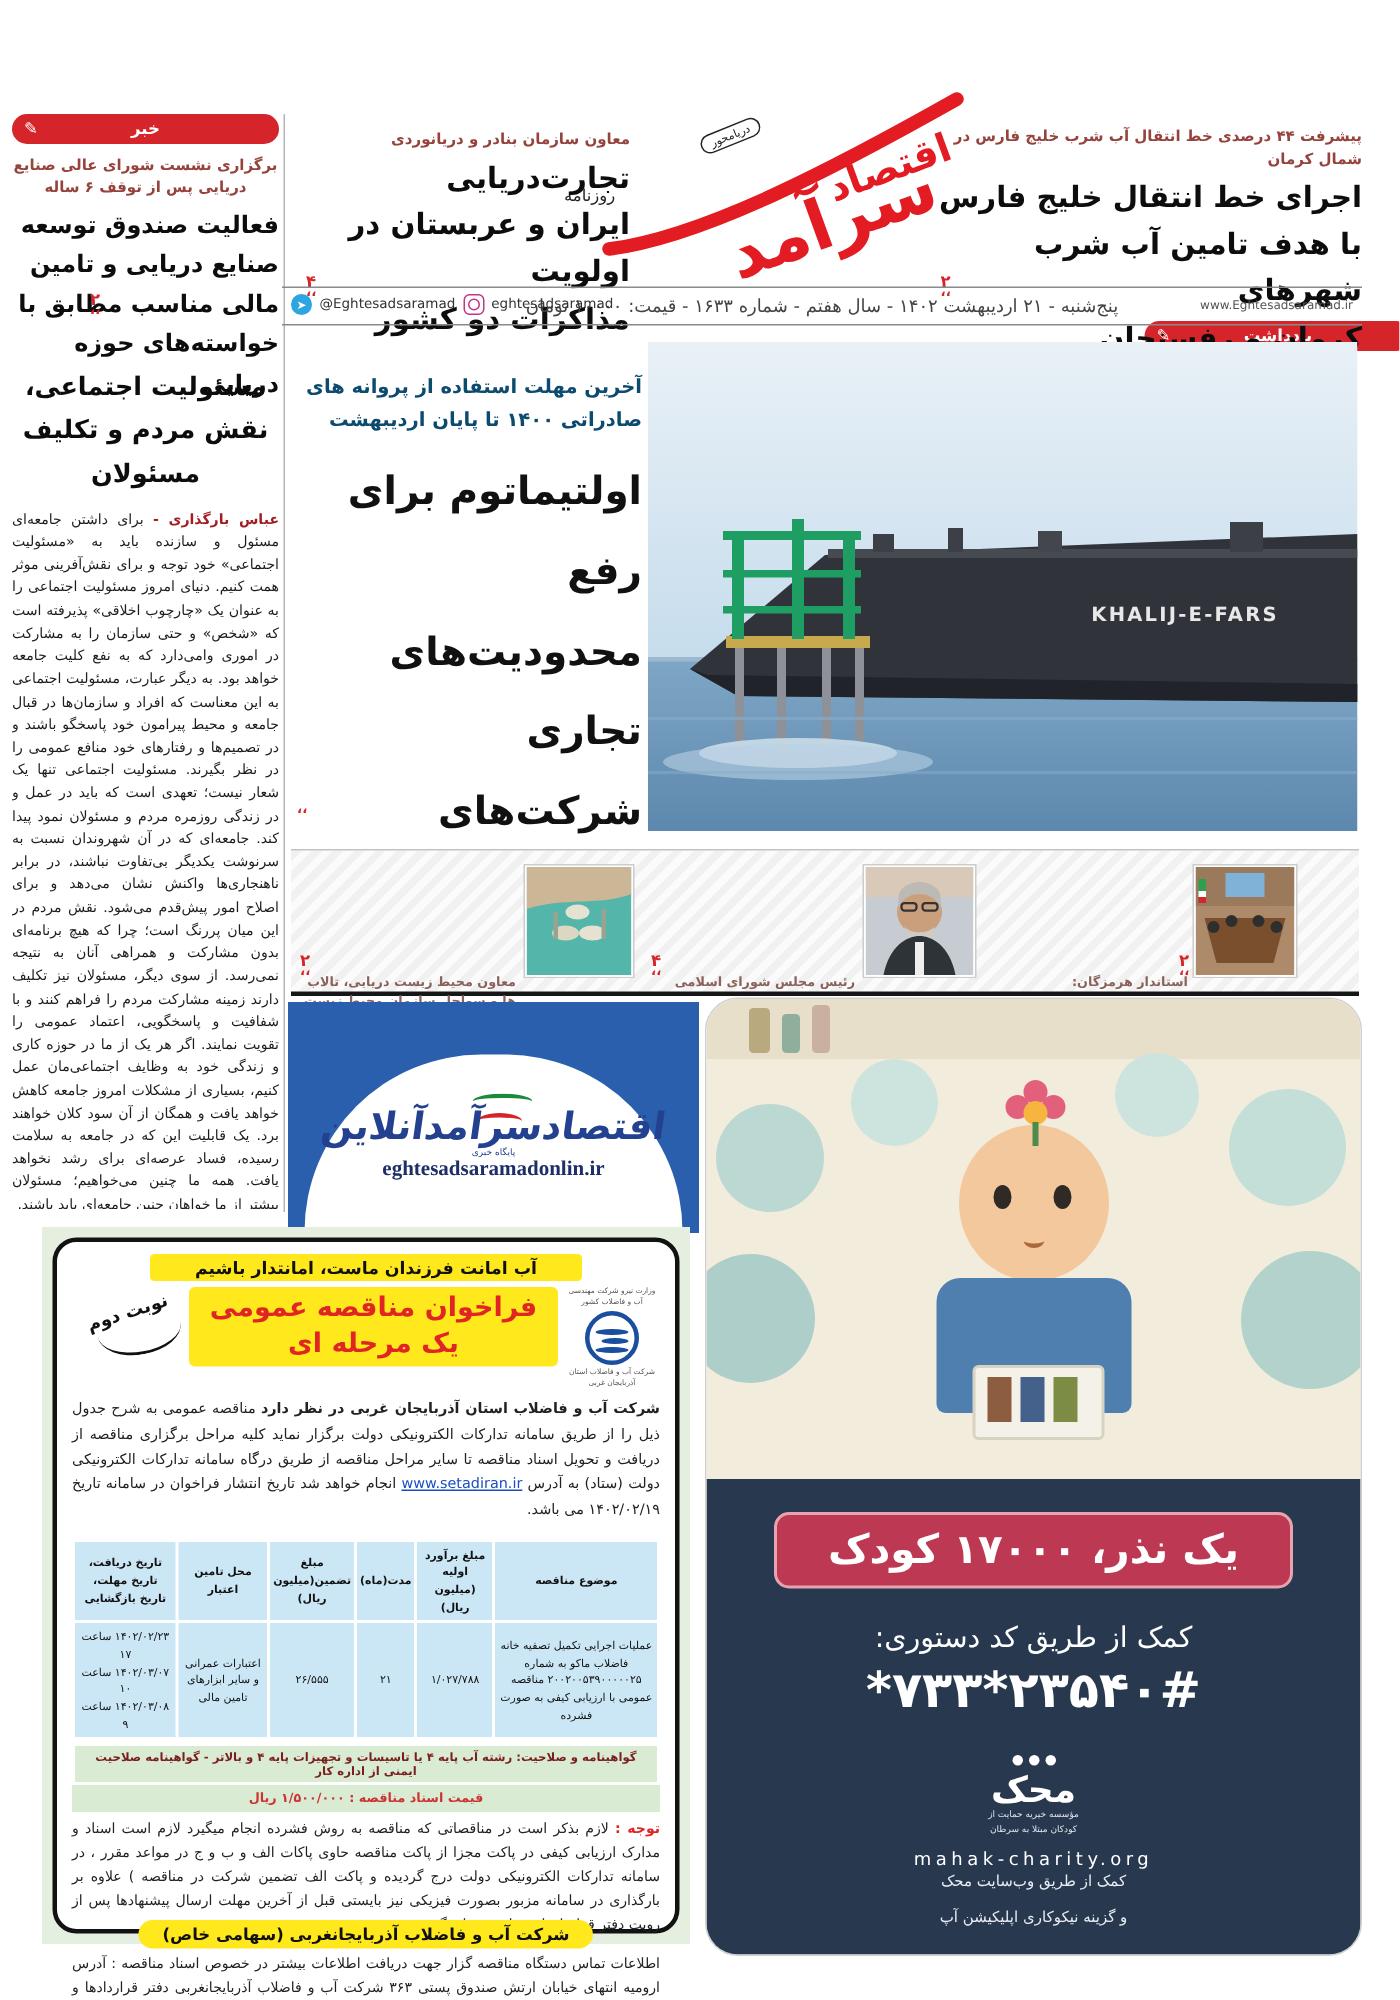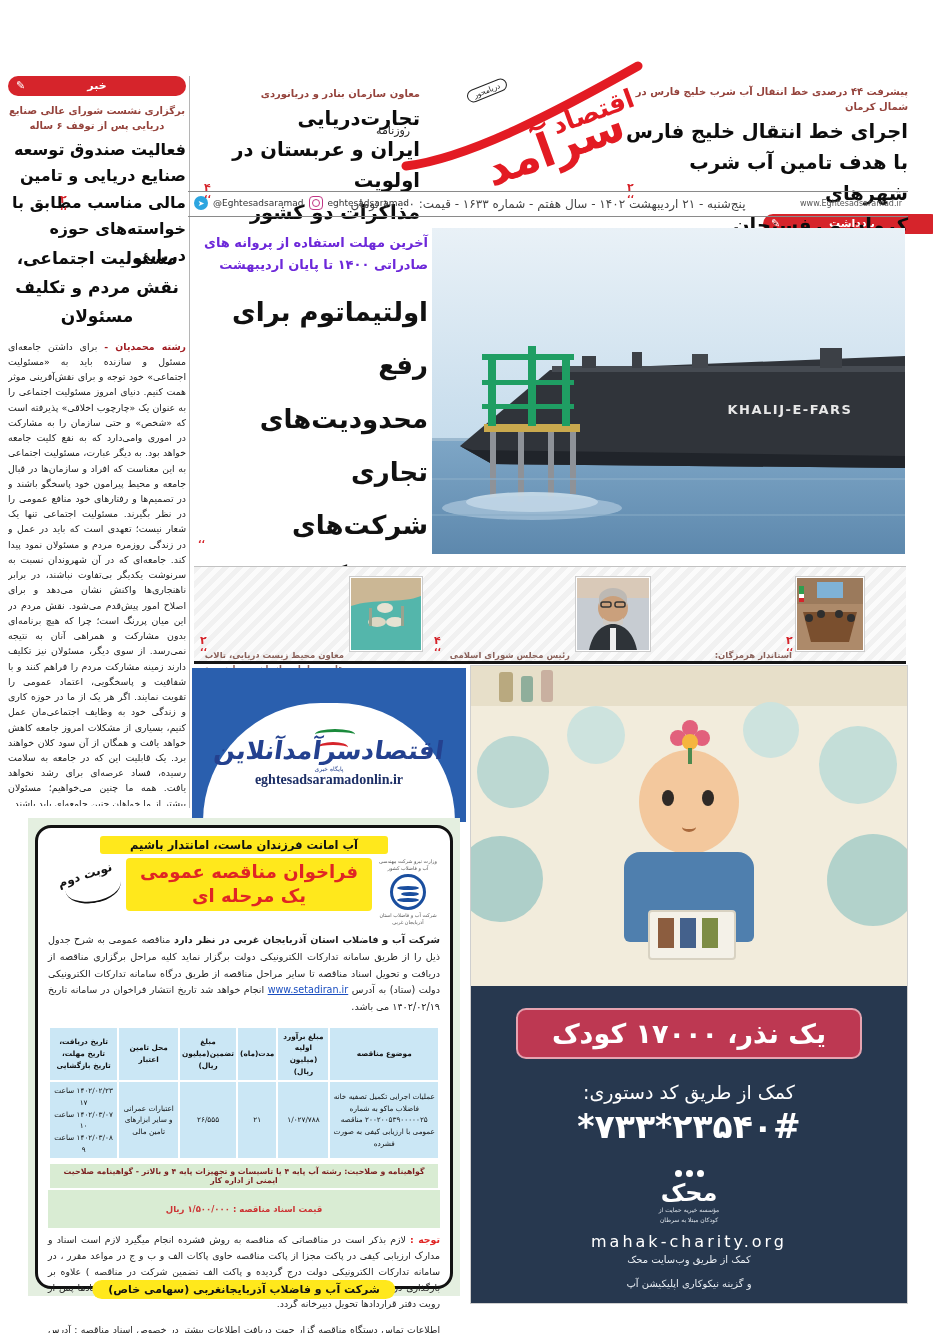--- a/index.html
+++ b/index.html
@@ -29,21 +29,21 @@
       display:flex;align-items:center;justify-content:center;}
   .ig{width:12px;height:12px;border:1.5px solid #c13584;border-radius:4px;position:relative;}
   .ig:before{content:"";position:absolute;inset:2px;border:1.2px solid #c13584;border-radius:50%;}
 
   
   .mast-badge{position:absolute;background:#fff;border:1px solid #222;border-radius:9px;
               font-size:7.5px;padding:1px 6px;transform:rotate(-22deg);color:#222;}
   .ruzname{font-size:11px;color:#222;}
 
   
-  .main-kicker{font-size:13px;font-weight:bold;color:#6d28d9;line-height:1.7;text-align:right;}
+  .main-kicker{font-size:13px;font-weight:bold;color:#0c4a6e;line-height:1.7;text-align:right;margin-top:16px;}
   .main-hl div{font-size:26px;font-weight:bold;line-height:2.05;text-align:right;letter-spacing:-0.5px;}
 
   
   .newsrow{background:repeating-linear-gradient(135deg,#f1f1f1 0 5px,#fbfbfb 5px 10px);
            border-top:1px solid #c2c2c2;border-bottom:3px solid #161616;}
   .rowbox .kicker{font-size:8.5px;font-weight:bold;color:#8a625b;text-align:right;line-height:1.5;}
   .rowbox .hl{font-size:13.5px;line-height:1.5;text-align:right;}
   .thumb{border:1px solid #fff;box-shadow:0 0 0 1px #ccc;overflow:hidden;position:relative;}
 
   
@@ -74,40 +74,40 @@
   .wcircle i{position:absolute;left:4px;right:4px;height:4px;border-radius:50%;background:#1a4e9e;}
   .tintro{font-size:9.6px;line-height:1.75;text-align:justify;margin-top:6px;color:#222;}
   .tintro b{font-weight:bold;}
   .tlink{color:#1a4ec0;text-decoration:underline;direction:ltr;unicode-bidi:embed;}
   .ttable{width:100%;border-collapse:collapse;margin-top:6px;}
   .ttable th,.ttable td{background:#cbe7f5;border:2px solid #fff;font-size:7.3px;
         text-align:center;vertical-align:middle;padding:3px 2px;line-height:1.6;}
   .ttable th{font-weight:bold;}
   .greenrow{background:#d9ecd3;font-size:7.8px;font-weight:bold;color:#7a1f1f;text-align:center;
             padding:3px 4px;border:2px solid #fff;margin-top:2px;}
-  .pricebar{background:#d9ecd3;color:#c33;font-size:8.5px;font-weight:bold;text-align:center;padding:14px;}
+  .pricebar{background:#d9ecd3;color:#c33;font-size:8.5px;font-weight:bold;text-align:center;padding:4px;}
   .tnote{font-size:9.4px;line-height:1.7;text-align:justify;margin-top:4px;color:#222;}
   .tnote .warn{color:#e02524;font-weight:bold;}
   .tfooter{position:absolute;bottom:-13px;left:50%;transform:translateX(-50%);background:#ffe81c;
            border-radius:12px;font-size:11px;font-weight:bold;padding:3px 16px;white-space:nowrap;}
 
   
   .mahak{border:1px solid #cfcfcf;overflow:hidden;}
   .illus{position:relative;height:320px;background:#f2ecdc;overflow:hidden;}
   .head{position:absolute;border-radius:50%;}
   .navy{position:absolute;left:0;right:0;top:320px;bottom:0;background:#27384f;text-align:center;color:#fff;}
   .nazr-btn{display:inline-block;margin-top:22px;background:#bd3852;border:2px solid #e6a3b0;
             border-radius:10px;color:#fff;font-size:27px;font-weight:bold;padding:8px 34px;}
   .ussd-label{font-size:19px;margin-top:22px;}
   .ussd{font-size:33px;font-weight:bold;letter-spacing:2px;margin-top:4px;}
   .mahak-logo{margin-top:16px;}
   .mfig{display:inline-block;width:7px;height:7px;border-radius:50%;background:#fff;margin:0 2px;}
   .mbrand{font-size:24px;font-weight:bold;line-height:1;}
   .mbrand-sub{font-size:6px;color:#dfe5ec;line-height:1.6;}
-  .msite{font-size:16px;letter-spacing:3px;margin-top:8px;}
+  .msite{font-size:12px;letter-spacing:3px;margin-top:8px;}
   .mnote{font-size:10px;color:#e8edf3;line-height:1.8;}
 </style>
 </head>
 <body>
 
 <div class="page">
 
   <div class="abs" style="left:8px;top:76px;width:178px;">
     <div class="red-pill">
       <span>خبر</span>
@@ -122,21 +122,21 @@
   </div>
 
   <div class="abs red-pill" style="left:8px;top:214px;width:178px;">
     <span>یادداشت</span>
     <span class="pen">✎</span>
   </div>
 
   <div class="abs" style="left:8px;top:244px;width:178px;height:562px;overflow:hidden;">
     <div class="hl" style="font-size:17px;line-height:1.7;text-align:center;">مسئولیت اجتماعی، نقش مردم و تکلیف مسئولان</div>
     <p style="font-size:9.4px;line-height:1.62;text-align:justify;margin:8px 0 0;color:#1c1c1c;">
-      <b style="color:#a11d22;">رشته محمدیان -</b>
+      <b style="color:#a11d22;">عباس بارگذاری -</b>
       <span>برای داشتن جامعه‌ای مسئول و سازنده باید به «مسئولیت اجتماعی» خود توجه و برای نقش‌آفرینی موثر همت کنیم. دنیای امروز مسئولیت اجتماعی را به عنوان یک «چارچوب اخلاقی» پذیرفته است که «شخص» و حتی سازمان را به مشارکت در اموری وامی‌دارد که به نفع کلیت جامعه خواهد بود. به دیگر عبارت، مسئولیت اجتماعی به این معناست که افراد و سازمان‌ها در قبال جامعه و محیط پیرامون خود پاسخگو باشند و در تصمیم‌ها و رفتارهای خود منافع عمومی را در نظر بگیرند. مسئولیت اجتماعی تنها یک شعار نیست؛ تعهدی است که باید در عمل و در زندگی روزمره مردم و مسئولان نمود پیدا کند. جامعه‌ای که در آن شهروندان نسبت به سرنوشت یکدیگر بی‌تفاوت نباشند، در برابر ناهنجاری‌ها واکنش نشان می‌دهد و برای اصلاح امور پیش‌قدم می‌شود. نقش مردم در این میان پررنگ است؛ چرا که هیچ برنامه‌ای بدون مشارکت و همراهی آنان به نتیجه نمی‌رسد. از سوی دیگر، مسئولان نیز تکلیف دارند زمینه مشارکت مردم را فراهم کنند و با شفافیت و پاسخگویی، اعتماد عمومی را تقویت نمایند. اگر هر یک از ما در حوزه کاری و زندگی خود به وظایف اجتماعی‌مان عمل کنیم، بسیاری از مشکلات امروز جامعه کاهش خواهد یافت و همگان از آن سود کلان خواهند برد. یک قابلیت این که در جامعه به سلامت رسیده، فساد عرصه‌ای برای رشد نخواهد یافت. همه ما چنین می‌خواهیم؛ مسئولان بیشتر از ما خواهان چنین جامعه‌ای باید باشند.</span>
     </p>
 
   </div>
 
   <div class="vrule" style="left:189px;top:76px;height:732px;"></div>
 
   <div class="abs" style="left:196px;top:86px;width:224px;">
     <div class="kicker">معاون سازمان بنادر و دریانوردی</div>
     <div class="hl story-hl" style="margin-top:2px;">
@@ -400,21 +400,21 @@
       <p class="tnote">
         <span class="warn">توجه :</span>
         <span>لازم بذکر است در مناقصاتی که مناقصه به روش فشرده انجام میگیرد لازم است اسناد و مدارک ارزیابی کیفی در پاکت مجزا از پاکت مناقصه حاوی پاکات الف و ب و ج در مواعد مقرر ، در سامانه تدارکات الکترونیکی دولت درج گردیده و پاکت الف تضمین شرکت در مناقصه ) علاوه بر بارگذاری در سامانه مزبور بصورت فیزیکی نیز بایستی قبل از آخرین مهلت ارسال پیشنهادها پس از رویت دفتر قراردادها تحویل دبیرخانه گردد.</span>
       </p>
       <p class="tnote" style="margin-top:2px;">اطلاعات تماس دستگاه مناقصه گزار جهت دریافت اطلاعات بیشتر در خصوص اسناد مناقصه : آدرس ارومیه انتهای خیابان ارتش صندوق پستی ۳۶۳ شرکت آب و فاضلاب آذربایجانغربی دفتر قراردادها و تلفن ۰۴۴۳۱۹۴۵۲۲۴</p>
 
       <div class="tfooter">شرکت آب و فاضلاب آذربایجانغربی (سهامی خاص)</div>
     </div>
   </div>
 
-  <div class="abs mahak" style="left:470px;top:665px;width:436px;height:637px;">
+  <div class="abs mahak" style="left:470px;top:665px;width:436px;height:637px;border-radius:22px;">
 
     <div class="illus">
       <div class="abs" style="left:0;top:0;width:100%;height:40px;background:#e7dfc9;"></div>
       <div class="abs" style="left:28px;top:6px;width:14px;height:30px;background:#b9a97f;border-radius:3px;"></div>
       <div class="abs" style="left:50px;top:10px;width:12px;height:26px;background:#8fae9b;border-radius:3px;"></div>
       <div class="abs" style="left:70px;top:4px;width:12px;height:32px;background:#c9b0a0;border-radius:3px;"></div>
 
       <div class="head" style="left:6px;top:70px;width:72px;height:72px;background:#bcd8d2;"></div>
       <div class="head" style="left:-14px;top:170px;width:86px;height:86px;background:#aecfc9;"></div>
       <div class="head" style="right:10px;top:60px;width:78px;height:78px;background:#c4ded8;"></div>

